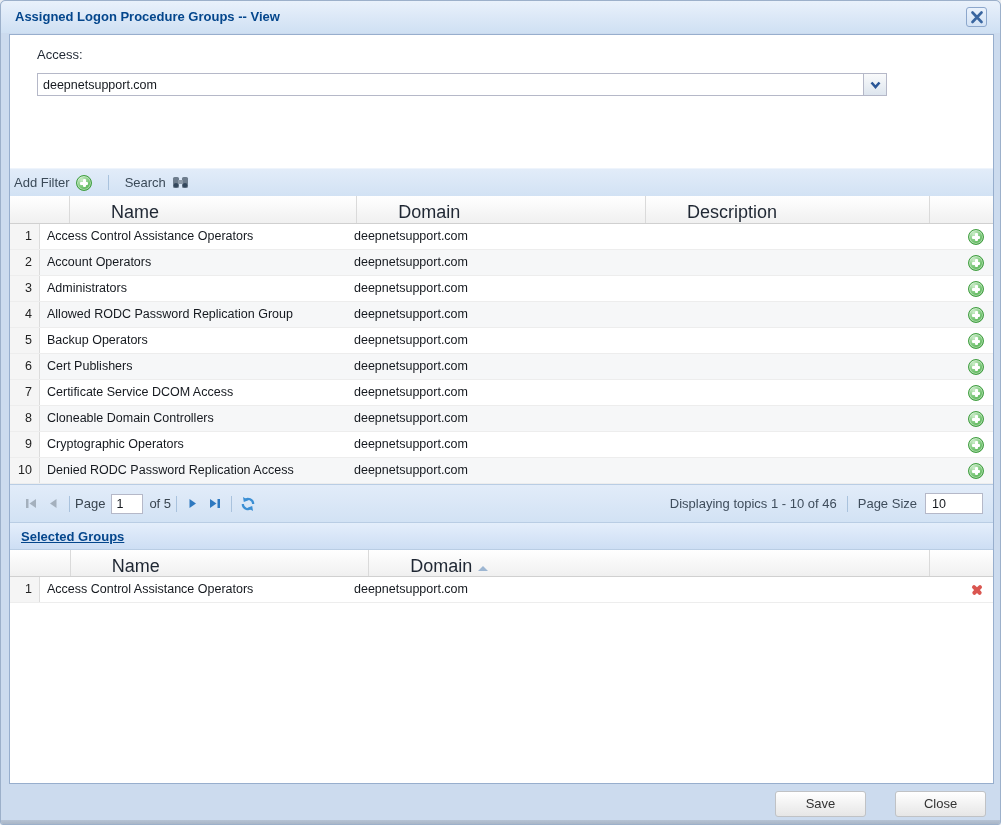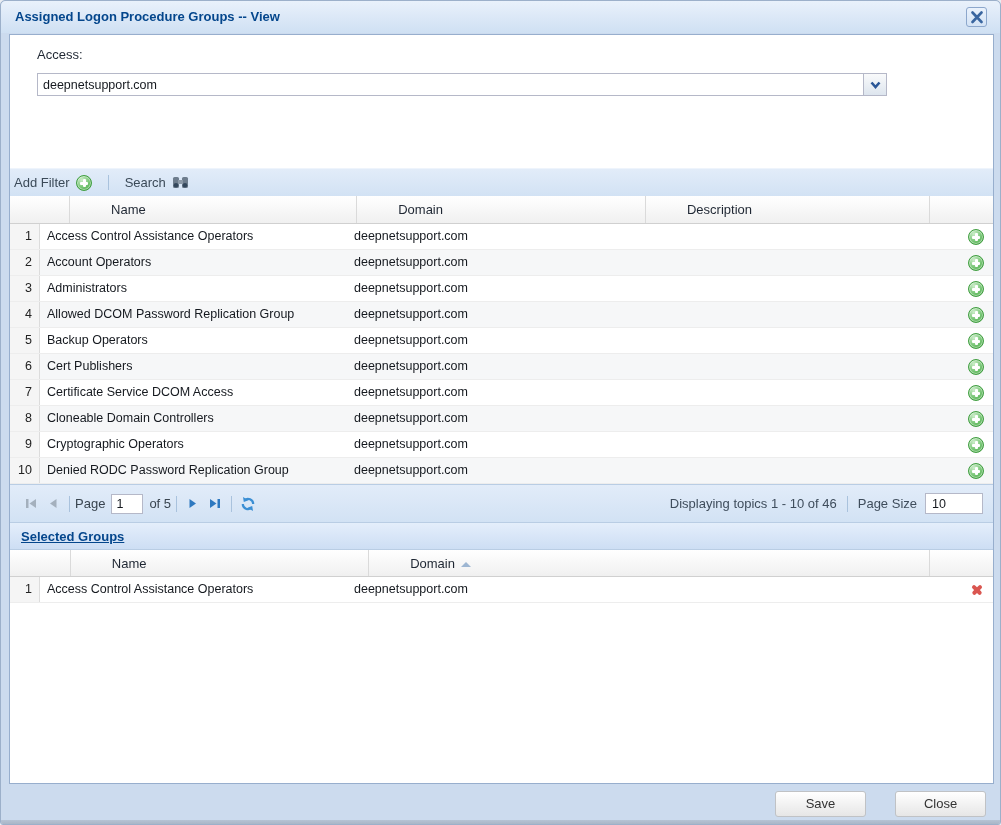--- a/index.html
+++ b/index.html
@@ -51,21 +51,21 @@
     background:radial-gradient(circle at 35% 28%, #cdeecb, #6cc06a 60%, #4ba348);
     border:1px solid #3f9e3f; box-shadow:inset 0 0 0 1px rgba(255,255,255,.45); display:inline-block; }
   .plus-icon::before, .plus-icon::after { content:""; position:absolute; background:#fff; border-radius:1px; }
   .plus-icon::before { left:3px; right:3px; top:6px; height:3px; }
   .plus-icon::after  { top:3px; bottom:3px; left:6px; width:3px; }
 
   
   .grid { display:flex; flex-direction:column; background:#fff; }
   .g-head { display:flex; height:28px; background:linear-gradient(#ffffff,#f0f0f0);
     border-bottom:1px solid #d0d0d0; }
-  .g-head .hc { font-size:13px; color:#1f2733; padding:6px 0 0 7px;
+  .g-head .hc { font-size:18px; color:#1f2733; padding:6px 0 0 7px;
     border-right:1px solid #dadada; height:100%; cursor:pointer;margin-left:34px; }
   .g-row { display:flex; height:26px; border-bottom:1px solid #ededed; background:#fff; }
   .g-row.alt { background:#f6f7f8; }
   .cell { font-size:12.5px; color:#15191f; padding:5px 0 0 7px; overflow:hidden; white-space:nowrap; }
   .c-num  { width:30px; text-align:right; padding:5px 7px 0 0; background:#f5f5f5;
     border-right:1px solid #dcdcdc; color:#222; }
   .hc.c-num { background:transparent; }
   .c-name { width:307px; }
   .c-dom1 { width:309px; }
   .c-desc { width:303px; }
@@ -183,21 +183,21 @@
         <div class="cell c-num">3</div>
         <div class="cell c-name">Administrators</div>
         <div class="cell c-dom1">deepnetsupport.com</div>
         <div class="cell c-desc"></div>
         <div class="cell c-act1">
             <span class="plus-icon"></span>
           </div>
       </div>
       <div class="g-row alt">
         <div class="cell c-num">4</div>
-        <div class="cell c-name">Allowed DCOM Password Replication Group</div>
+        <div class="cell c-name">Allowed RODC Password Replication Group</div>
         <div class="cell c-dom1">deepnetsupport.com</div>
         <div class="cell c-desc"></div>
         <div class="cell c-act1">
             <span class="plus-icon"></span>
           </div>
       </div>
       <div class="g-row">
         <div class="cell c-num">5</div>
         <div class="cell c-name">Backup Operators</div>
         <div class="cell c-dom1">deepnetsupport.com</div>
@@ -237,21 +237,21 @@
         <div class="cell c-num">9</div>
         <div class="cell c-name">Cryptographic Operators</div>
         <div class="cell c-dom1">deepnetsupport.com</div>
         <div class="cell c-desc"></div>
         <div class="cell c-act1">
             <span class="plus-icon"></span>
           </div>
       </div>
       <div class="g-row alt">
         <div class="cell c-num">10</div>
-        <div class="cell c-name">Denied RODC Password Replication Group</div>
+        <div class="cell c-name">Denied RODC Password Replication Access</div>
         <div class="cell c-dom1">deepnetsupport.com</div>
         <div class="cell c-desc"></div>
         <div class="cell c-act1">
             <span class="plus-icon"></span>
           </div>
       </div>
       <div class="g-fill" style="height:33px"></div>
     </div>
 
     <div class="pager">

